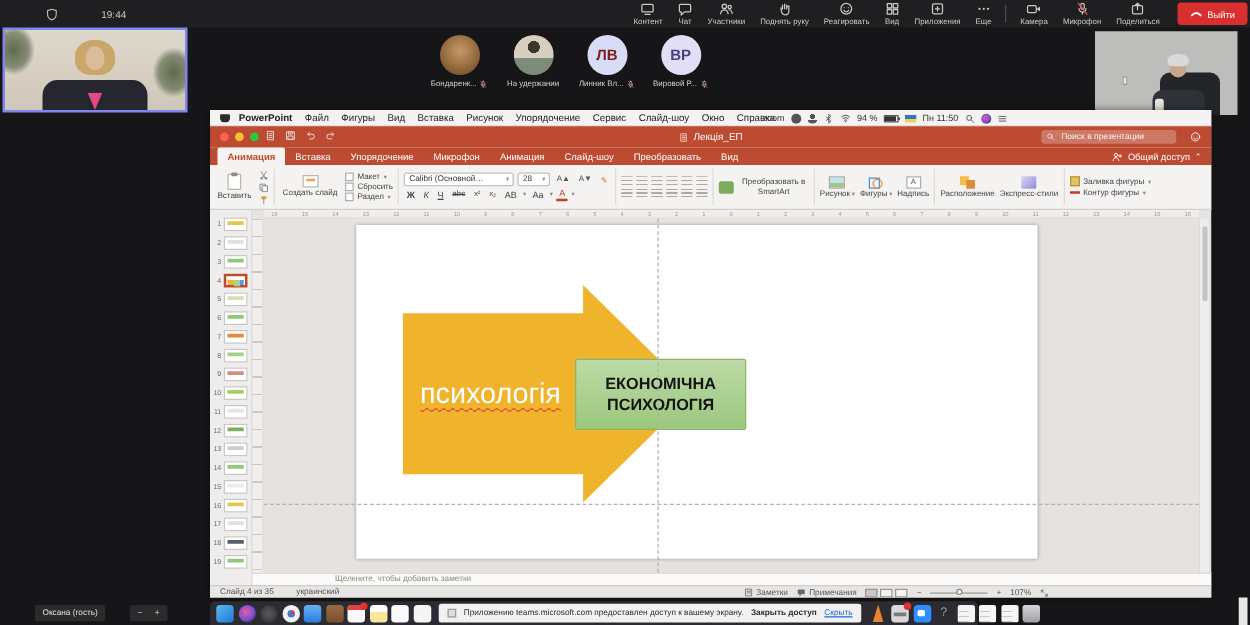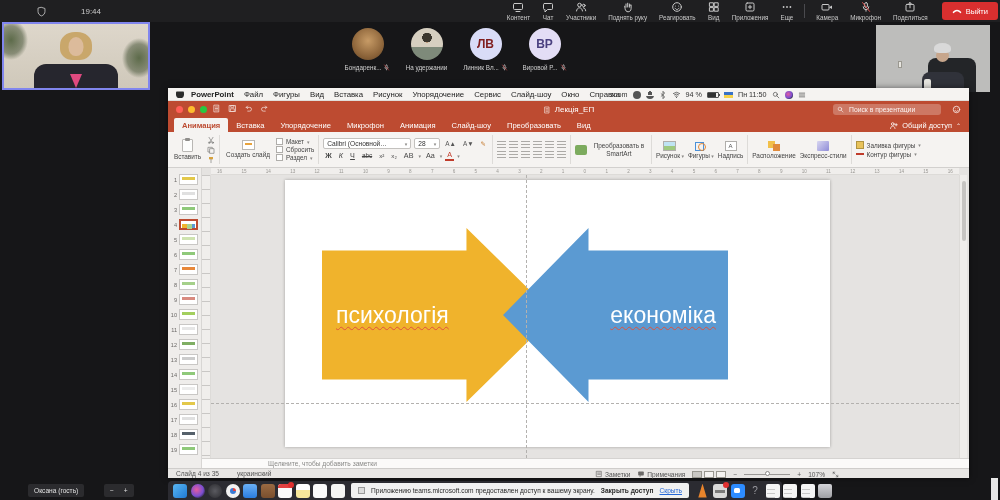--- a/index.html
+++ b/index.html
@@ -809,22 +809,23 @@
         <span>15</span>
         <span>16</span>
       </div>
     <div class="vruler"></div>
 
     <div class="canvas">
       <div class="slide">
         <div class="arrow arrow-y">
           <span class="atext l">психологія</span>
         </div>
-        <div class="arrow arrow-b">
-          <span class="atext r">економіка</span>
+        <div class="cbox">
+          <span>ЕКОНОМІЧНА</span>
+          <span>ПСИХОЛОГІЯ</span>
         </div>
       </div>
       <div class="guide-v"></div>
       <div class="guide-h"></div>
     </div>
     <div class="pscroll"></div>
 
     <div class="notesbar">
       <span>Щелкните, чтобы добавить заметки</span>
     </div>

